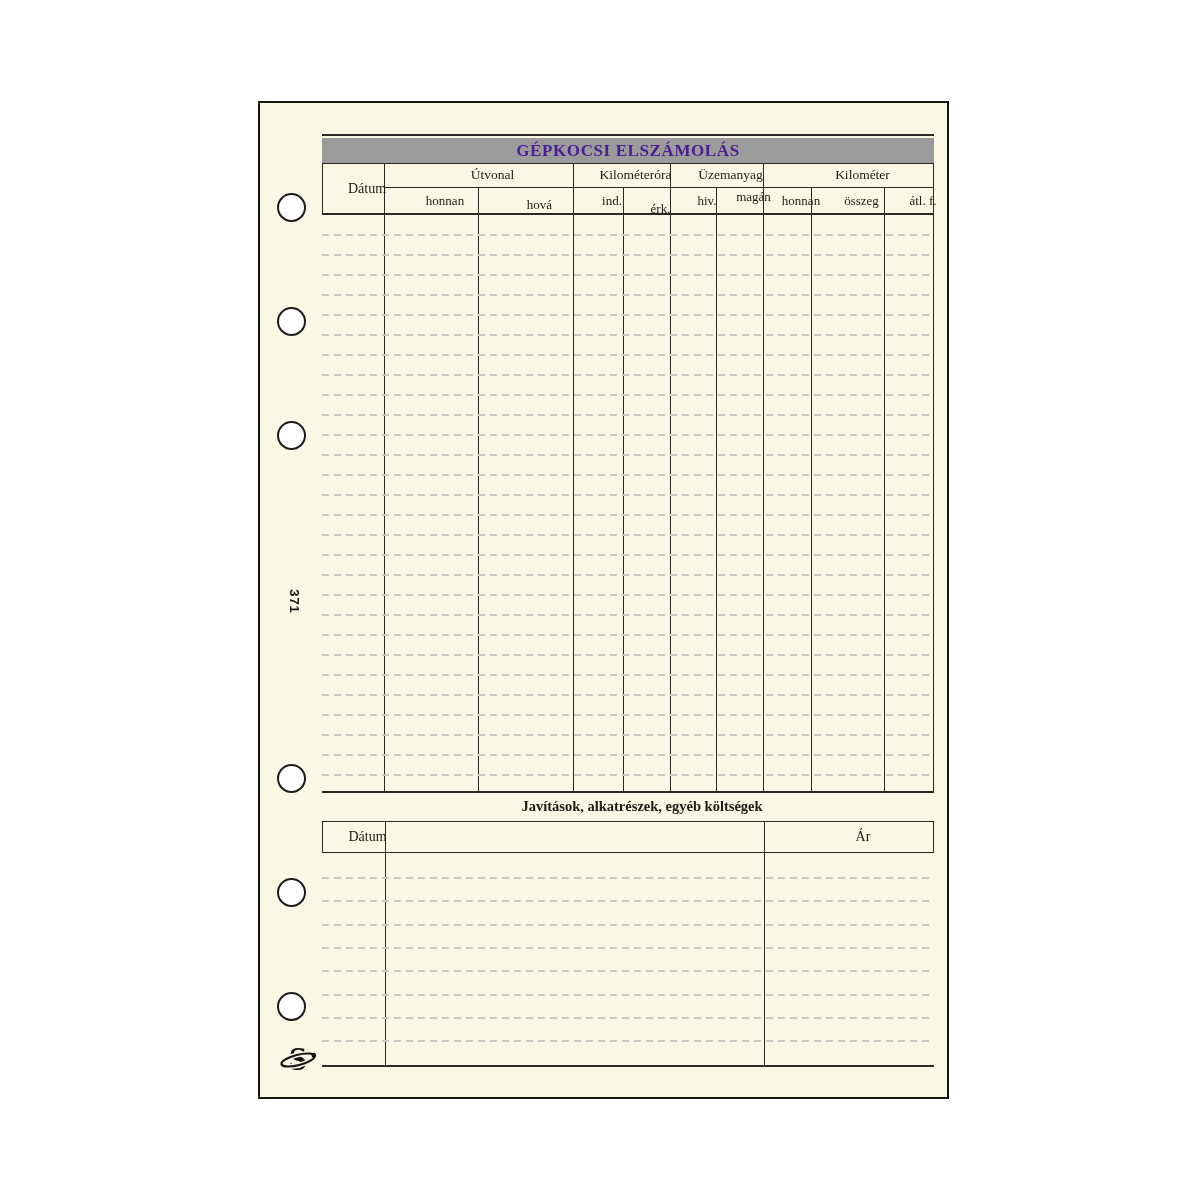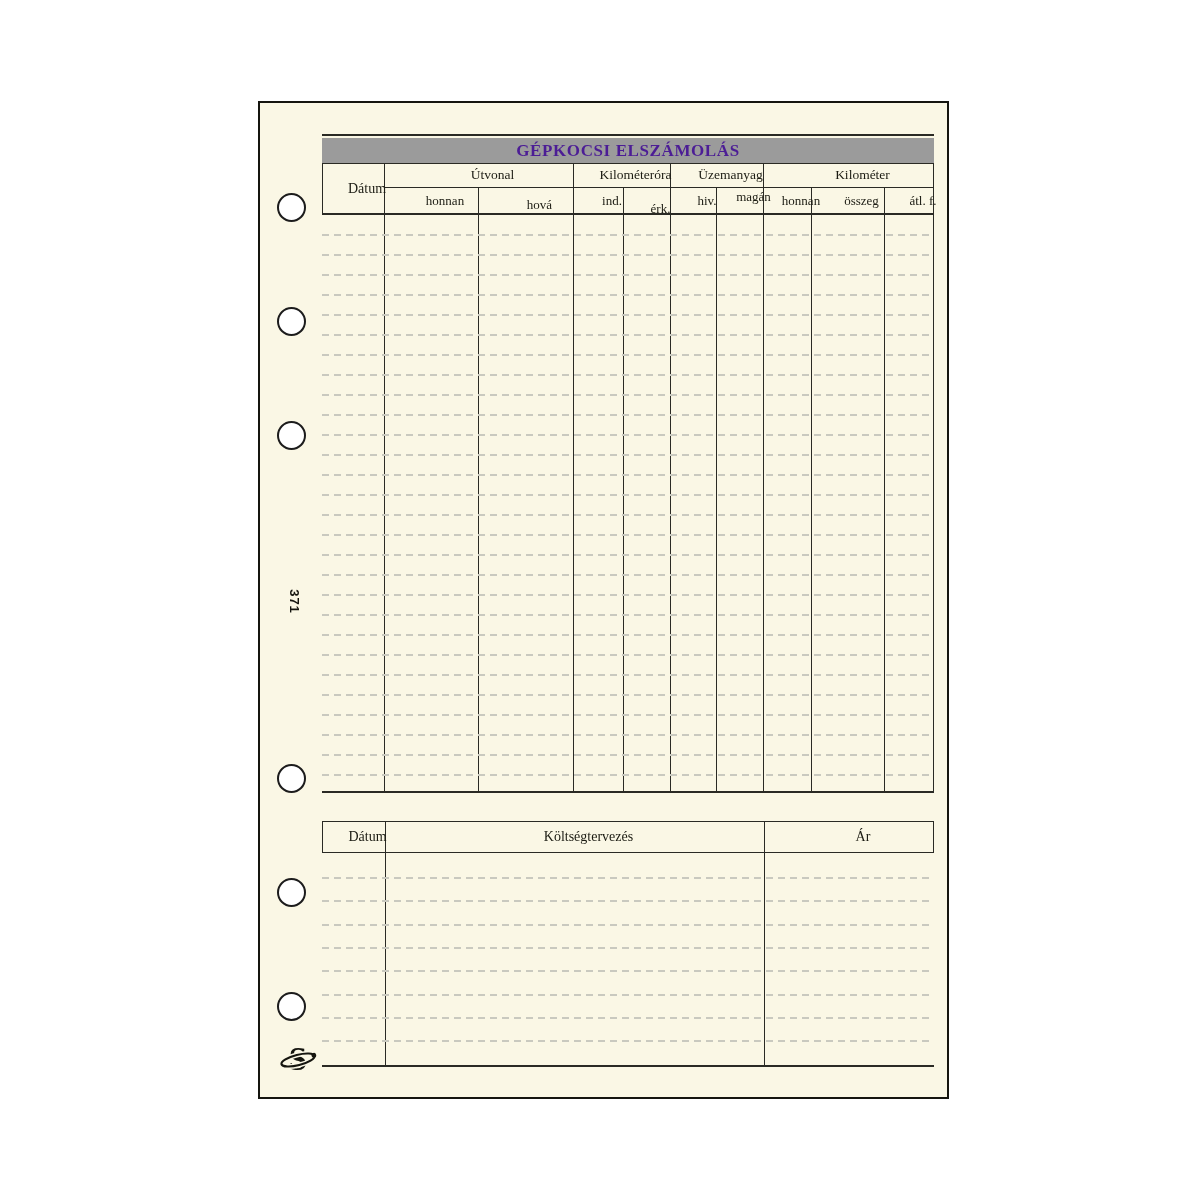--- a/index.html
+++ b/index.html
@@ -142,20 +142,21 @@
       <div class="cell c-ind">ind.</div>
       <div class="cell c-erk">érk.</div>
       <div class="cell c-hiv">hiv.</div>
       <div class="cell c-magan">magán</div>
       <div class="cell c-liter">honnan</div>
       <div class="cell c-osszeg">összeg</div>
       <div class="cell c-atlf">átl. f.</div>
     </div>
 
     <div class="t2">
+      <div class="cell band">Javítások, alkatrészek, egyéb költségek</div>
       <div class="hline" style="left:0;top:28.6px;width:612px;height:1.4px;"></div>
       <div class="hline" style="left:0;top:59.5px;width:612px;height:1.9px;"></div>
       <div id="t2-vlines">
           <div class="vline" style="left:0px;top:30px;width:1.2px;height:30px;"></div>
           <div class="vline" style="left:610.7px;top:30px;width:1.2px;height:30px;"></div>
           <div class="vline" style="left:63px;top:30px;width:1.2px;height:243px;"></div>
           <div class="vline" style="left:442px;top:30px;width:1.2px;height:243px;"></div>
         </div>
       <div id="t2-rows">
           <div class="dash" style="left:0;top:85px;width:612px;"></div>
@@ -163,18 +164,17 @@
           <div class="dash" style="left:0;top:131.66px;width:612px;"></div>
           <div class="dash" style="left:0;top:154.99px;width:612px;"></div>
           <div class="dash" style="left:0;top:178.32px;width:612px;"></div>
           <div class="dash" style="left:0;top:201.64999999999998px;width:612px;"></div>
           <div class="dash" style="left:0;top:224.98px;width:612px;"></div>
           <div class="dash" style="left:0;top:248.31px;width:612px;"></div>
         </div>
       <div class="hline" style="left:0;top:273.4px;width:612px;height:1.8px;"></div>
 
       <div class="cell c2-datum">Dátum</div>
-      <div class="cell c2-kolts">Költségtervezés</div>
       <div class="cell c2-ar">Ár</div>
     </div>
 
   </div>
 </div>
 
 </body></html>

